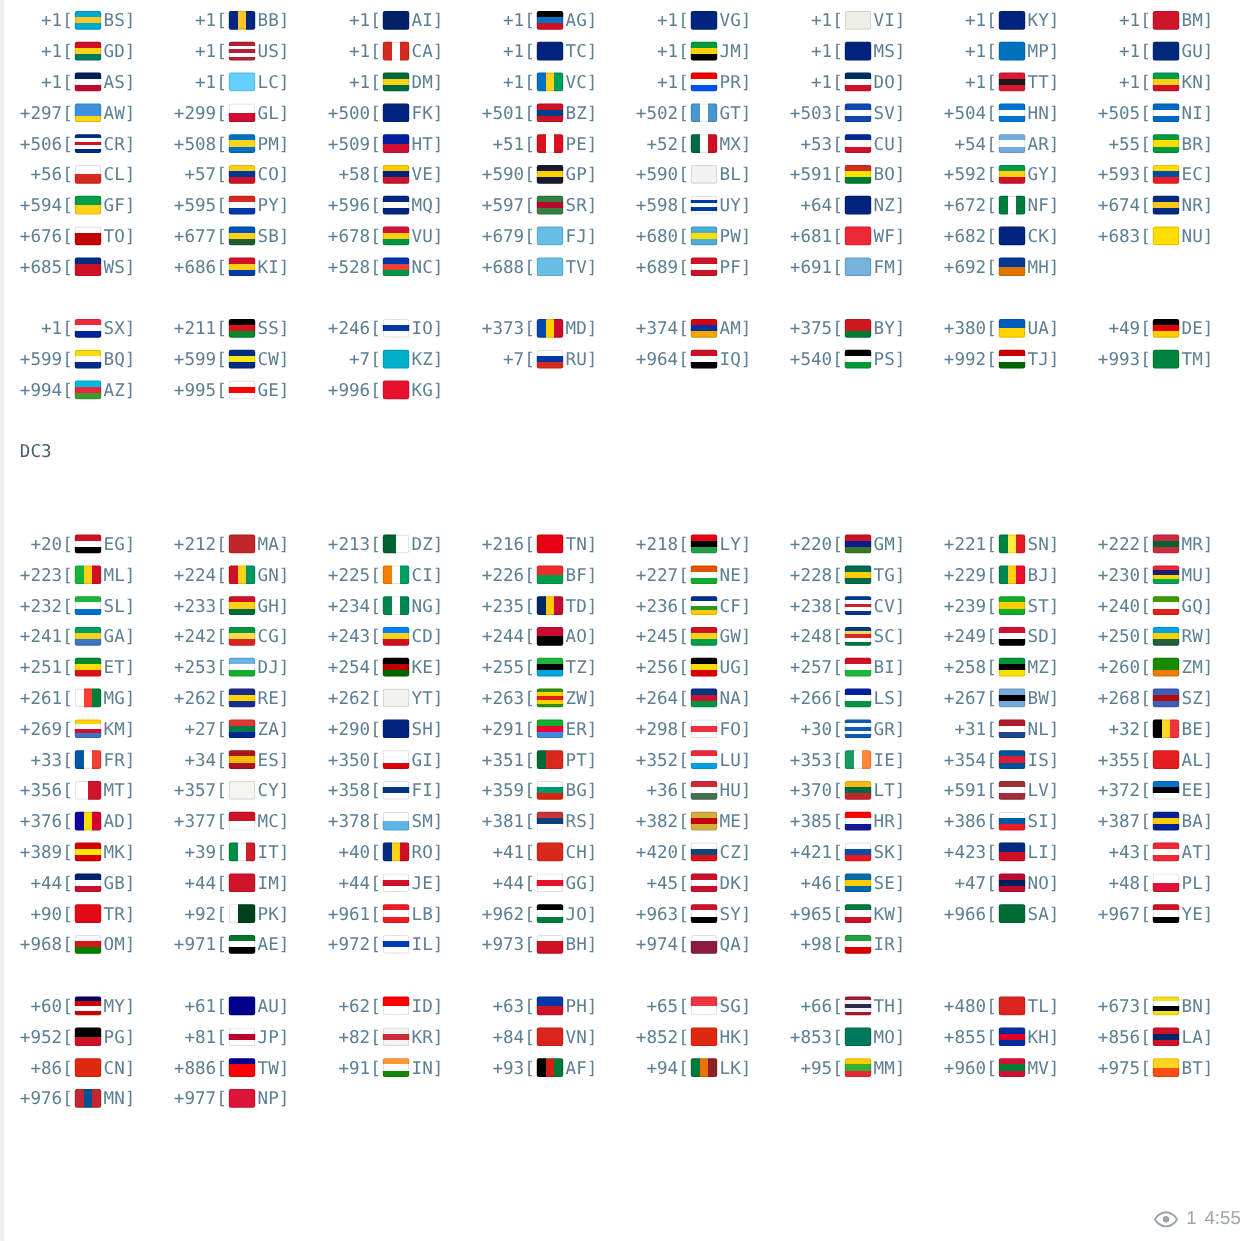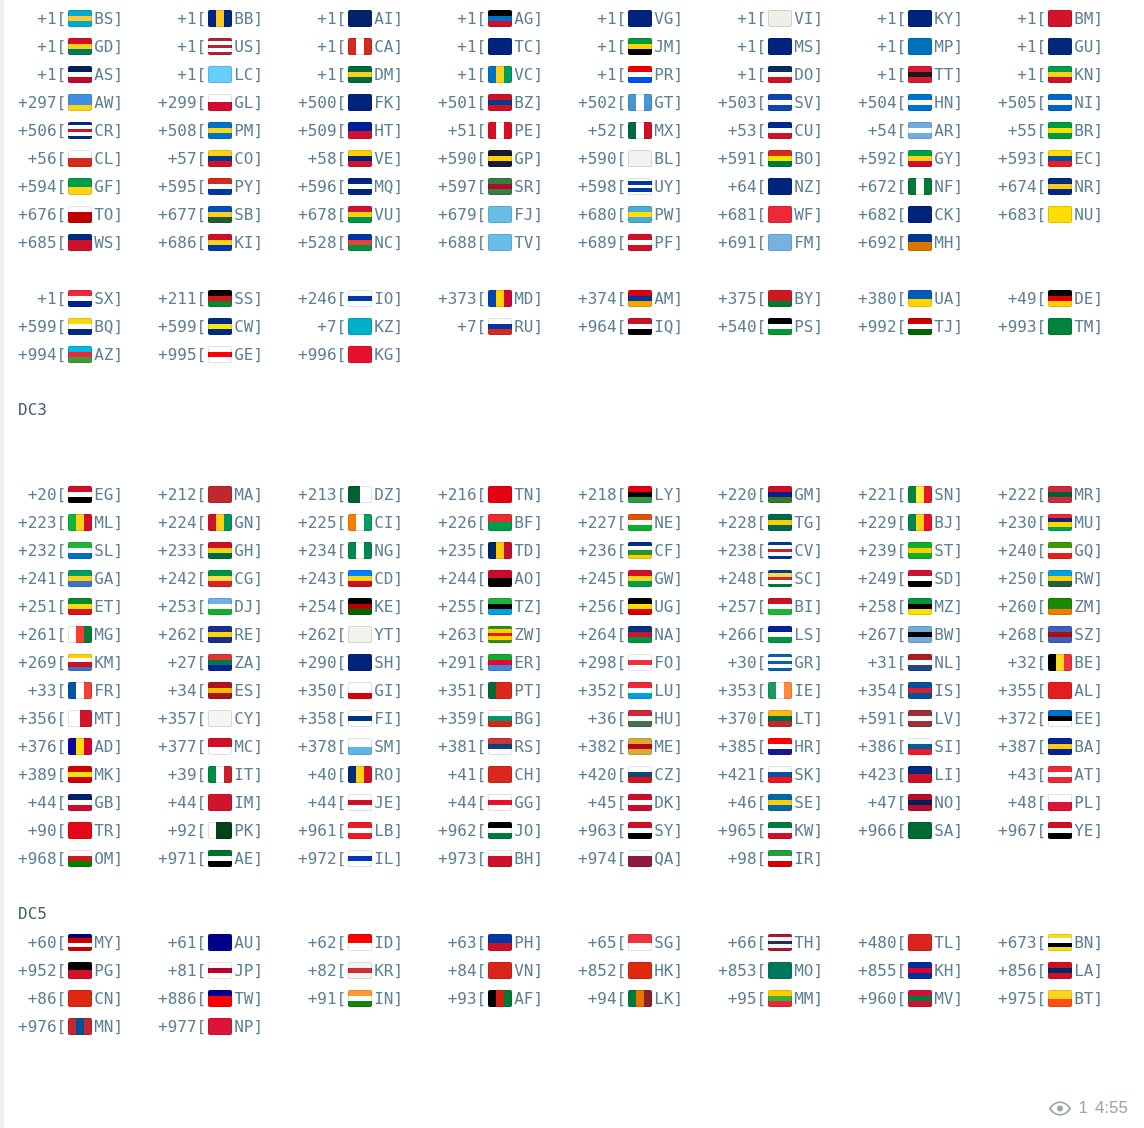--- a/index.html
+++ b/index.html
@@ -234,21 +234,20 @@
           <div class="cell"><span class="code">+967</span><span>[</span><span class="flag" style="background: linear-gradient(rgb(206, 17, 38) 0%, rgb(206, 17, 38) 33.33%, rgb(255, 255, 255) 33.33%, rgb(255, 255, 255) 66.67%, rgb(0, 0, 0) 66.67%, rgb(0, 0, 0) 100%);"></span><span>YE]</span></div>
           <div class="cell"><span class="code">+968</span><span>[</span><span class="flag" style="background: linear-gradient(rgb(255, 255, 255) 0%, rgb(255, 255, 255) 33.33%, rgb(219, 22, 27) 33.33%, rgb(219, 22, 27) 66.67%, rgb(0, 128, 0) 66.67%, rgb(0, 128, 0) 100%);"></span><span>OM]</span></div>
           <div class="cell"><span class="code">+971</span><span>[</span><span class="flag" style="background: linear-gradient(rgb(0, 115, 47) 0%, rgb(0, 115, 47) 33.33%, rgb(255, 255, 255) 33.33%, rgb(255, 255, 255) 66.67%, rgb(0, 0, 0) 66.67%, rgb(0, 0, 0) 100%);"></span><span>AE]</span></div>
           <div class="cell"><span class="code">+972</span><span>[</span><span class="flag" style="background: linear-gradient(rgb(255, 255, 255) 0%, rgb(255, 255, 255) 33.33%, rgb(0, 56, 184) 33.33%, rgb(0, 56, 184) 66.67%, rgb(255, 255, 255) 66.67%, rgb(255, 255, 255) 100%);"></span><span>IL]</span></div>
           <div class="cell"><span class="code">+973</span><span>[</span><span class="flag" style="background: linear-gradient(rgb(255, 255, 255) 0%, rgb(255, 255, 255) 33.33%, rgb(206, 17, 38) 33.33%, rgb(206, 17, 38) 66.67%, rgb(206, 17, 38) 66.67%, rgb(206, 17, 38) 100%);"></span><span>BH]</span></div>
           <div class="cell"><span class="code">+974</span><span>[</span><span class="flag" style="background: linear-gradient(rgb(255, 255, 255) 0%, rgb(255, 255, 255) 33.33%, rgb(141, 27, 61) 33.33%, rgb(141, 27, 61) 66.67%, rgb(141, 27, 61) 66.67%, rgb(141, 27, 61) 100%);"></span><span>QA]</span></div>
           <div class="cell"><span class="code">+98</span><span>[</span><span class="flag" style="background: linear-gradient(rgb(35, 159, 64) 0%, rgb(35, 159, 64) 33.33%, rgb(255, 255, 255) 33.33%, rgb(255, 255, 255) 66.67%, rgb(218, 0, 0) 66.67%, rgb(218, 0, 0) 100%);"></span><span>IR]</span></div>
         </div>
       </div>
       <div class="section">
-        <div class="sec-label">DC5</div>
         <div class="grid">
           <div class="cell"><span class="code">+60</span><span>[</span><span class="flag" style="background: linear-gradient(rgb(1, 0, 102) 0%, rgb(1, 0, 102) 25%, rgb(204, 0, 1) 25%, rgb(204, 0, 1) 50%, rgb(255, 255, 255) 50%, rgb(255, 255, 255) 75%, rgb(204, 0, 1) 75%, rgb(204, 0, 1) 100%);"></span><span>MY]</span></div>
           <div class="cell"><span class="code">+61</span><span>[</span><span class="flag" style="background: rgb(0, 0, 139);"></span><span>AU]</span></div>
           <div class="cell"><span class="code">+62</span><span>[</span><span class="flag" style="background: linear-gradient(rgb(255, 0, 0) 0%, rgb(255, 0, 0) 50%, rgb(255, 255, 255) 50%, rgb(255, 255, 255) 100%);"></span><span>ID]</span></div>
           <div class="cell"><span class="code">+63</span><span>[</span><span class="flag" style="background: linear-gradient(rgb(0, 56, 168) 0%, rgb(0, 56, 168) 50%, rgb(206, 17, 38) 50%, rgb(206, 17, 38) 100%);"></span><span>PH]</span></div>
           <div class="cell"><span class="code">+65</span><span>[</span><span class="flag" style="background: linear-gradient(rgb(239, 51, 64) 0%, rgb(239, 51, 64) 50%, rgb(255, 255, 255) 50%, rgb(255, 255, 255) 100%);"></span><span>SG]</span></div>
           <div class="cell"><span class="code">+66</span><span>[</span><span class="flag" style="background: linear-gradient(rgb(165, 25, 49) 0%, rgb(165, 25, 49) 20%, rgb(244, 245, 248) 20%, rgb(244, 245, 248) 40%, rgb(45, 42, 74) 40%, rgb(45, 42, 74) 60%, rgb(244, 245, 248) 60%, rgb(244, 245, 248) 80%, rgb(165, 25, 49) 80%, rgb(165, 25, 49) 100%);"></span><span>TH]</span></div>
           <div class="cell"><span class="code">+480</span><span>[</span><span class="flag" style="background: rgb(220, 36, 31);"></span><span>TL]</span></div>
           <div class="cell"><span class="code">+673</span><span>[</span><span class="flag" style="background: linear-gradient(rgb(247, 224, 23) 0%, rgb(247, 224, 23) 25%, rgb(255, 255, 255) 25%, rgb(255, 255, 255) 50%, rgb(0, 0, 0) 50%, rgb(0, 0, 0) 75%, rgb(247, 224, 23) 75%, rgb(247, 224, 23) 100%);"></span><span>BN]</span></div>
           <div class="cell"><span class="code">+952</span><span>[</span><span class="flag" style="background: linear-gradient(rgb(0, 0, 0) 0%, rgb(0, 0, 0) 50%, rgb(206, 17, 38) 50%, rgb(206, 17, 38) 100%);"></span><span>PG]</span></div>

